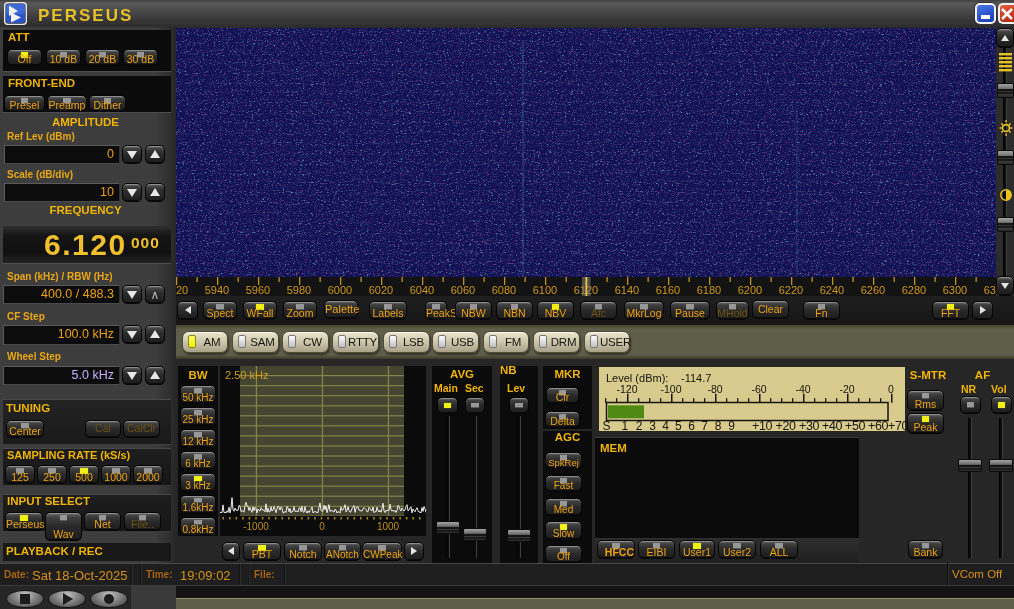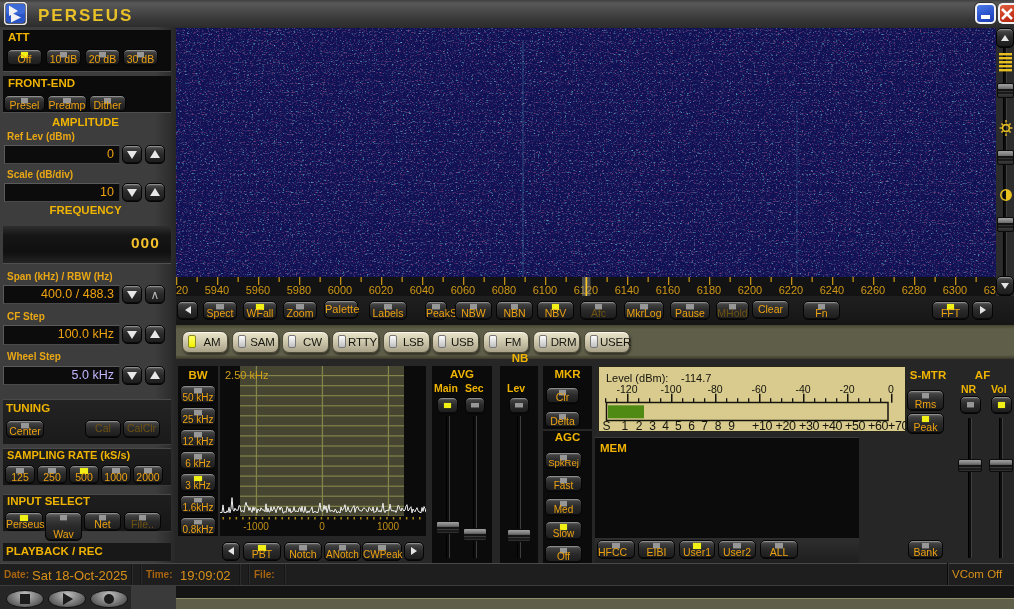--- a/index.html
+++ b/index.html
@@ -83,20 +83,21 @@
       <span style="position:absolute;right:5px;top:50%;margin-top:-8.0px;font-size:12.5px;color:#eda212;">10</span>
     </div>
 <div class="btn" style="left:122px;top:183px;width:20px;height:19px;">
       <i style="position:absolute;left:50%;top:50%;margin:-3.5px 0 0 -5.5px;width:0;height:0;border:5.5px solid transparent;border-top:8px solid #e8e8e8;border-bottom:none;"></i>
     </div>
 <div class="btn" style="left:145px;top:183px;width:20px;height:19px;">
       <i style="position:absolute;left:50%;top:50%;margin:-4.5px 0 0 -5.5px;width:0;height:0;border:5.5px solid transparent;border-bottom:8px solid #e8e8e8;border-top:none;"></i>
     </div>
 <div style="left:0px;top:204px;width:171px;text-align:center;white-space:nowrap;font-size:11.5px;line-height:13.5px;"><span style="position:static;font-size:11.5px;color:#f0b400;font-weight:bold;">FREQUENCY</span></div>
 <div style="left:3px;top:226px;width:168px;height:38px;background:linear-gradient(180deg,#2f2f2f 0%,#161616 25%,#101010 70%,#232323 100%);border-bottom:1px solid #505050;">
+      <span style="left:41px;top:4px;font-size:30px;font-weight:bold;letter-spacing:1.5px;color:#f2c02c;line-height:30px;">6.120</span>
       <span style="left:128px;top:9px;font-size:15.5px;font-weight:bold;letter-spacing:1px;color:#f2c02c;line-height:16px;">000</span>
     </div>
 <div style="left:7px;top:271px;white-space:nowrap;font-size:10px;line-height:12px;"><span style="position:static;font-size:10px;color:#eaa714;font-weight:bold;">Span (kHz) / RBW (Hz)</span></div>
 <div class="field" style="left:3px;top:285px;width:117px;height:19px;">
       <span style="position:absolute;right:5px;top:50%;margin-top:-8.0px;font-size:12.5px;color:#eda212;">400.0 / 488.3</span>
     </div>
 <div class="btn" style="left:122px;top:285px;width:20px;height:19px;">
       <i style="position:absolute;left:50%;top:50%;margin:-3.5px 0 0 -5.5px;width:0;height:0;border:5.5px solid transparent;border-top:8px solid #e8e8e8;border-bottom:none;"></i>
     </div>
 <div class="btn" style="left:145px;top:285px;width:20px;height:19px;">
@@ -495,21 +496,21 @@
 <div style="left:473px;top:416px;width:4px;height:142px;background:#0c0c0c;border-left:1px solid #000;border-right:1px solid #3e3e3e;"></div>
 <div style="left:436px;top:521px;width:24px;height:13px;background:linear-gradient(180deg,#a2a2a2 0%,#7a7a7a 30%,#555 45%,#303030 55%,#3e3e3e 75%,#2a2a2a 100%);border:1px solid #0c0c0c;border-radius:2px;">
       <i style="left:0;right:0;top:5px;height:1.5px;background:#151515;"></i>
       <i style="left:0;right:0;top:8px;height:1.5px;background:#1a1a1a;"></i>
     </div>
 <div style="left:463px;top:528px;width:24px;height:13px;background:linear-gradient(180deg,#a2a2a2 0%,#7a7a7a 30%,#555 45%,#303030 55%,#3e3e3e 75%,#2a2a2a 100%);border:1px solid #0c0c0c;border-radius:2px;">
       <i style="left:0;right:0;top:5px;height:1.5px;background:#151515;"></i>
       <i style="left:0;right:0;top:8px;height:1.5px;background:#1a1a1a;"></i>
     </div>
 <div class="blk" style="left:500px;top:366px;width:38px;height:197px;"></div>
-<div style="left:500px;top:352px;width:40px;text-align:center;white-space:nowrap;font-size:11.5px;line-height:13.5px;"><span style="position:static;font-size:11.5px;color:#f0b400;font-weight:bold;">NB</span></div>
+<div style="left:500px;top:364px;width:40px;text-align:left;white-space:nowrap;font-size:11.5px;line-height:13.5px;"><span style="position:static;font-size:11.5px;color:#f0b400;font-weight:bold;">NB</span></div>
 <div style="left:507px;top:382px;white-space:nowrap;font-size:10.5px;line-height:12.5px;"><span style="position:static;font-size:10.5px;color:#f0b400;font-weight:bold;">Lev</span></div>
 <div class="btn" style="left:509px;top:397px;width:20px;height:17px;">
       <i style="position:absolute;top:50%;margin-top:-3px;left:50%;margin-left:-4px;width:7.5px;height:5.5px;background:#979797;box-shadow:inset 0 -1px 0 #5a5a5a;"></i>
     </div>
 <div style="left:517px;top:416px;width:4px;height:142px;background:#0c0c0c;border-left:1px solid #000;border-right:1px solid #3e3e3e;"></div>
 <div style="left:507px;top:529px;width:24px;height:13px;background:linear-gradient(180deg,#a2a2a2 0%,#7a7a7a 30%,#555 45%,#303030 55%,#3e3e3e 75%,#2a2a2a 100%);border:1px solid #0c0c0c;border-radius:2px;">
       <i style="left:0;right:0;top:5px;height:1.5px;background:#151515;"></i>
       <i style="left:0;right:0;top:8px;height:1.5px;background:#1a1a1a;"></i>
     </div>
 <div class="blk" style="left:543px;top:366px;width:49px;height:197px;"></div>
@@ -600,21 +601,21 @@
       <text x="234.0" y="63.5" font-size="12.5" letter-spacing="-0.4" fill="#14140c" text-anchor="middle" font-family="Liberation Sans">+40</text>
       <text x="257.0" y="63.5" font-size="12.5" letter-spacing="-0.4" fill="#14140c" text-anchor="middle" font-family="Liberation Sans">+50</text>
       <text x="280.0" y="63.5" font-size="12.5" letter-spacing="-0.4" fill="#14140c" text-anchor="middle" font-family="Liberation Sans">+60</text>
       <text x="300.0" y="63.5" font-size="12.5" letter-spacing="-0.4" fill="#14140c" text-anchor="middle" font-family="Liberation Sans">+70</text>
     </svg>
 <div class="blk" style="left:595px;top:437px;width:264px;height:126px;border-top:1px solid #3a3a3a;"></div>
 <div style="left:600px;top:442px;white-space:nowrap;font-size:11.5px;line-height:13.5px;"><span style="position:static;font-size:11.5px;color:#f0b400;font-weight:bold;">MEM</span></div>
 <div style="left:595px;top:538px;width:264px;height:25px;background:linear-gradient(180deg,#2e2e2e,#1f1f1f);"></div>
 <div class="btn" style="left:597px;top:540px;width:38px;height:19px;">
       <i style="position:absolute;top:2px;left:50%;margin-left:-4px;width:7.5px;height:5.5px;background:#979797;box-shadow:inset 0 -1px 0 #5a5a5a;"></i>
-      <span style="position:absolute;left:0;right:0;bottom:0px;text-align:left;font-size:10.5px;line-height:11.5px;color:#eda212;white-space:nowrap;">HFCC</span>
+      <span style="position:absolute;left:0;right:0;bottom:0px;text-align:right;font-size:10.5px;line-height:11.5px;color:#eda212;white-space:nowrap;font-weight:bold;">HFCC</span>
     </div>
 <div class="btn" style="left:638px;top:540px;width:37px;height:19px;">
       <i style="position:absolute;top:2px;left:50%;margin-left:-4px;width:7.5px;height:5.5px;background:#979797;box-shadow:inset 0 -1px 0 #5a5a5a;"></i>
       <span style="position:absolute;left:0;right:0;bottom:0px;text-align:center;font-size:10.5px;line-height:11.5px;color:#eda212;white-space:nowrap;">EIBI</span>
     </div>
 <div class="btn" style="left:679px;top:540px;width:36px;height:19px;">
       <i style="position:absolute;top:2px;left:50%;margin-left:-4px;width:7.5px;height:5.5px;background:#f0f016;box-shadow:0 0 1.5px rgba(255,255,40,.4);"></i>
       <span style="position:absolute;left:0;right:0;bottom:0px;text-align:center;font-size:10.5px;line-height:11.5px;color:#eda212;white-space:nowrap;">User1</span>
     </div>
 <div class="btn" style="left:718px;top:540px;width:38px;height:19px;">

